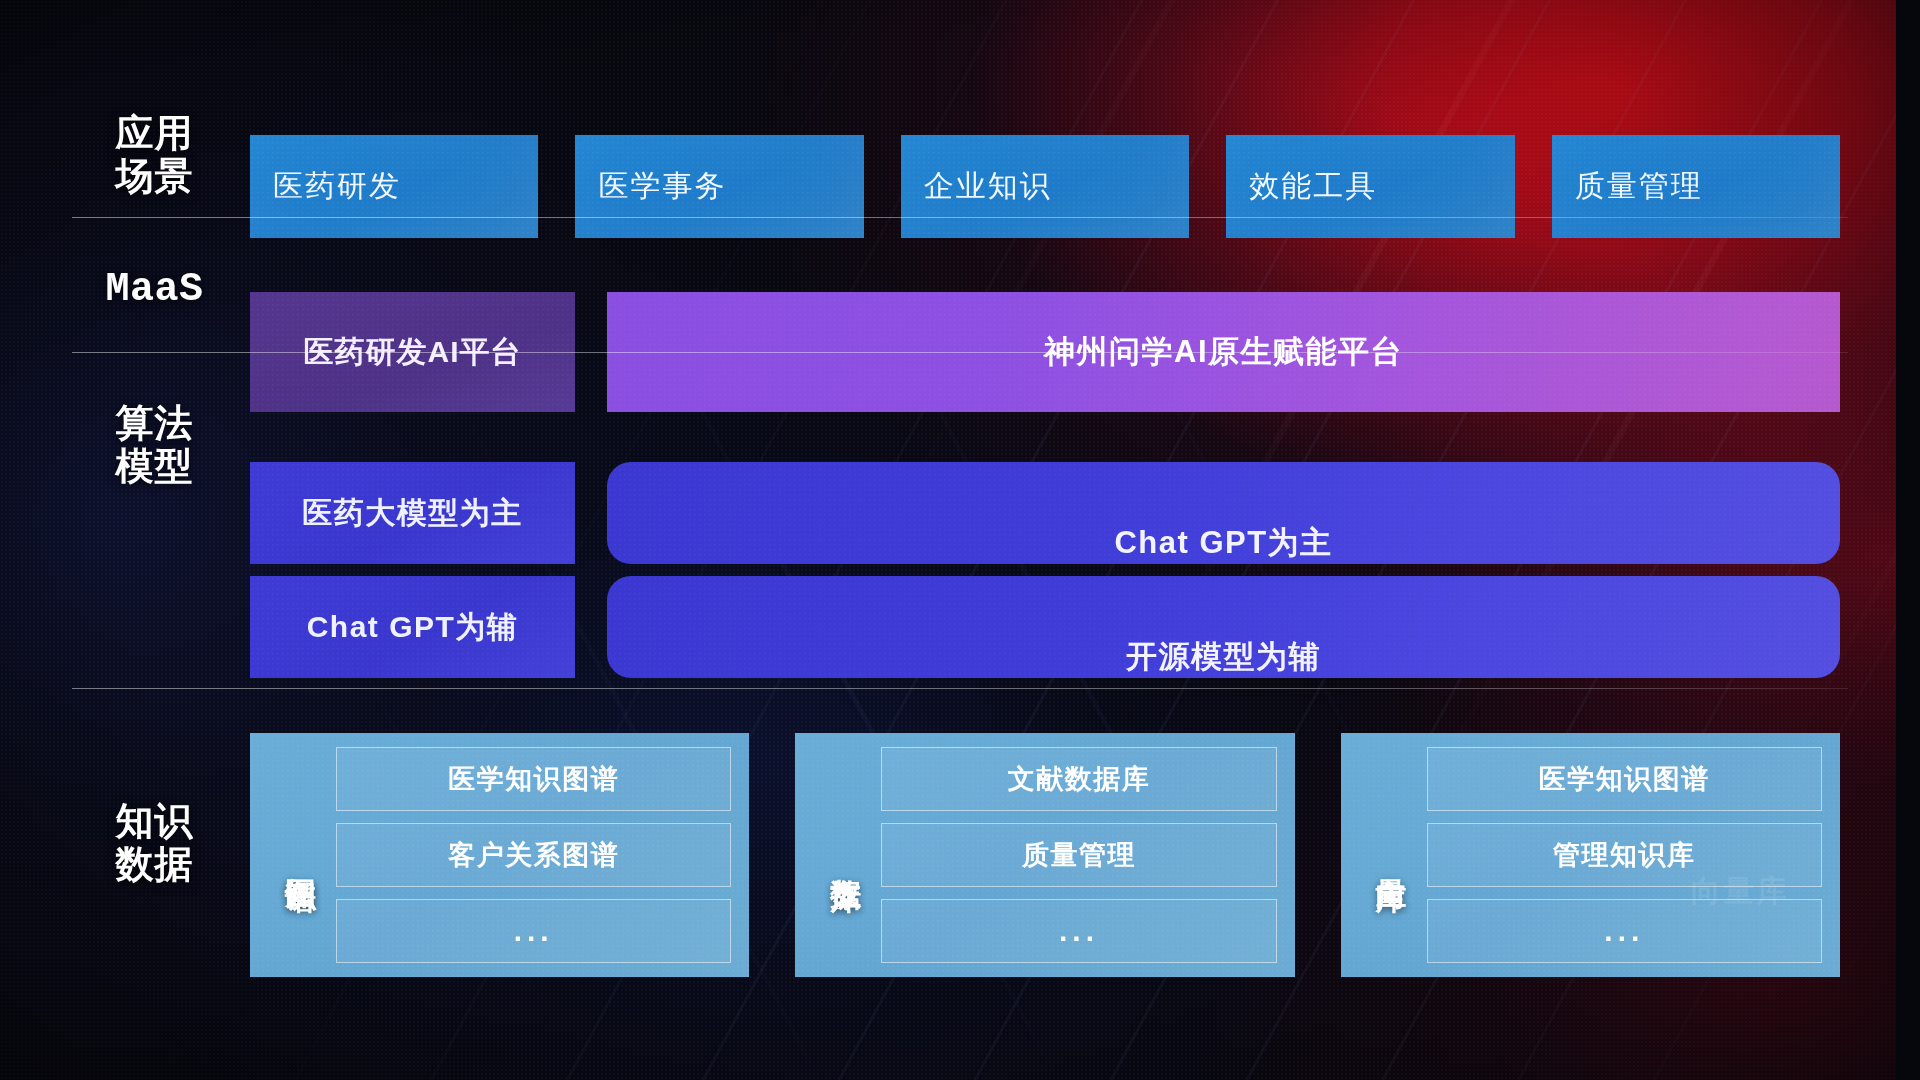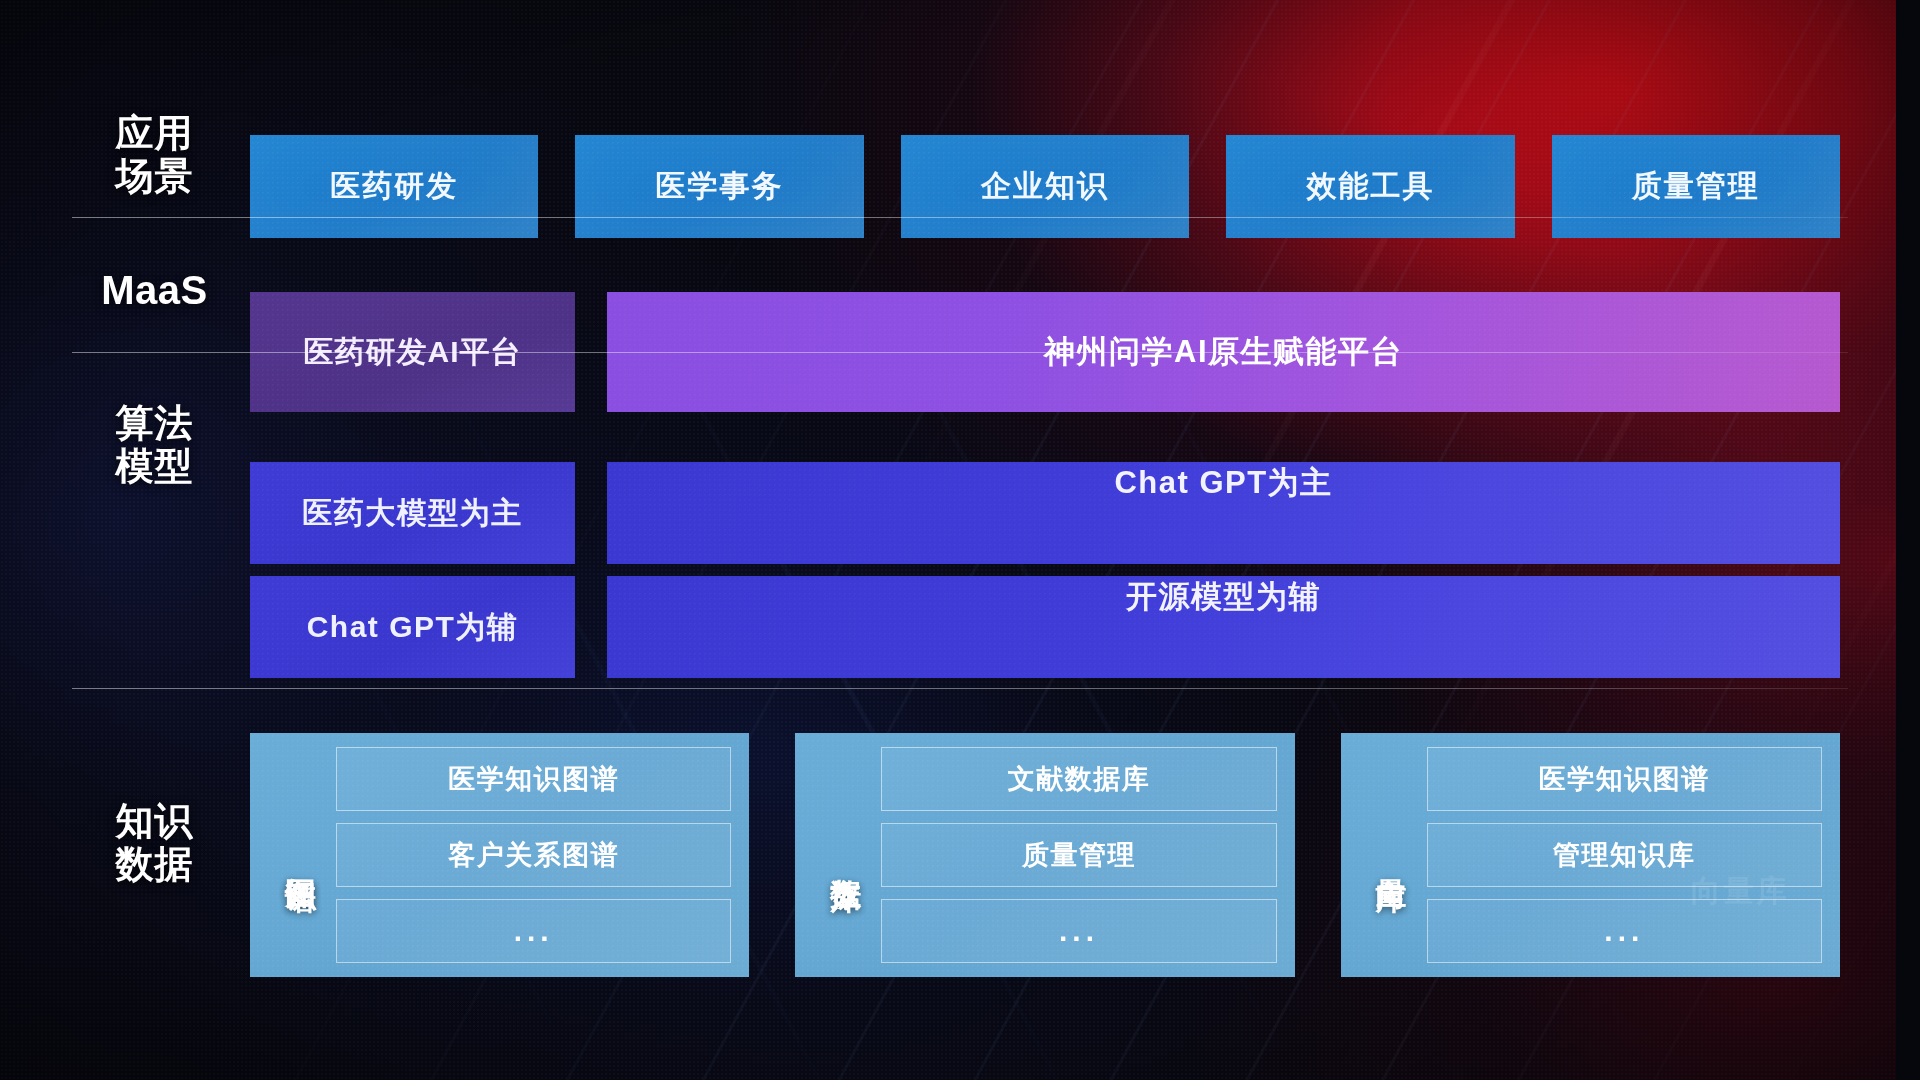--- a/index.html
+++ b/index.html
@@ -137,28 +137,29 @@
     position: absolute;
     left: 250px; top: 135px;
     width: 1590px; height: 103px;
     display: flex;
     gap: 37px;
   }
   .app-box {
     flex: 1;
     display: flex;
     align-items: center;
-    justify-content: center;
+    justify-content: flex-start;
     background: linear-gradient(150deg, #1f84d2 0%, #1f7bc9 55%, #2a7fc6 100%);
     color: #f2f8ff;
     font-size: 30px;
-    font-weight: 700;
+    font-weight: 400;
     letter-spacing: 2px;
     box-shadow: inset 0 0 70px rgba(255,255,255,0.045);
     position: relative;
+    padding-left: 23px;
   }
   .app-box::after {
     content: "";
     position: absolute; inset: 0;
     background-image: radial-gradient(rgba(255,255,255,0.12) 1px, rgba(0,0,0,0) 1px);
     background-size: 5px 5px;
     opacity: .35;
     pointer-events: none;
   }
 
@@ -207,24 +208,25 @@
   .algo-line { display: flex; gap: 32px; height: 102px; }
   .algo-left {
     width: 325px;
     display: flex; align-items: center; justify-content: center;
     background: linear-gradient(150deg, #3f3cd6 0%, #3a37cf 55%, #4341d8 100%);
     color: #f0f1ff; font-size: 30px; font-weight: 700; letter-spacing: 1.5px;
     position: relative;
   }
   .algo-right {
     flex: 1;
-    display: flex; align-items: flex-start; justify-content: center;
+    display: flex; align-items: flex-end; justify-content: center;
     background: linear-gradient(110deg, #3b38d2 0%, #3f3cd8 40%, #4b47df 70%, #544fe0 100%);
     color: #f3f3ff; font-size: 31px; font-weight: 700; letter-spacing: 1.5px;
     position: relative;
+    border-radius: 24px;
   }
   .algo-left::after, .algo-right::after {
     content: "";
     position: absolute; inset: 0;
     background-image: radial-gradient(rgba(255,255,255,0.10) 1px, rgba(0,0,0,0) 1px);
     background-size: 5px 5px;
     opacity: .28;
     pointer-events: none;
   }
 
@@ -332,21 +334,21 @@
     <div class="app-box">
       <span>效能工具</span>
     </div>
     <div class="app-box">
       <span>质量管理</span>
     </div>
   </div>
 
   <div class="divider" style="top:217px;"></div>
 
-  <div class="tier-label latin" style="top:268px;">MaaS</div>
+  <div class="tier-label latin" style="top:268px;font-family:Liberation Mono, monospace;">MaaS</div>
 
   <div id="row-maas">
     <div class="maas-left">
       <span>医药研发AI平台</span>
     </div>
     <div class="maas-right">
       <span>神州问学AI原生赋能平台</span>
     </div>
   </div>
 

